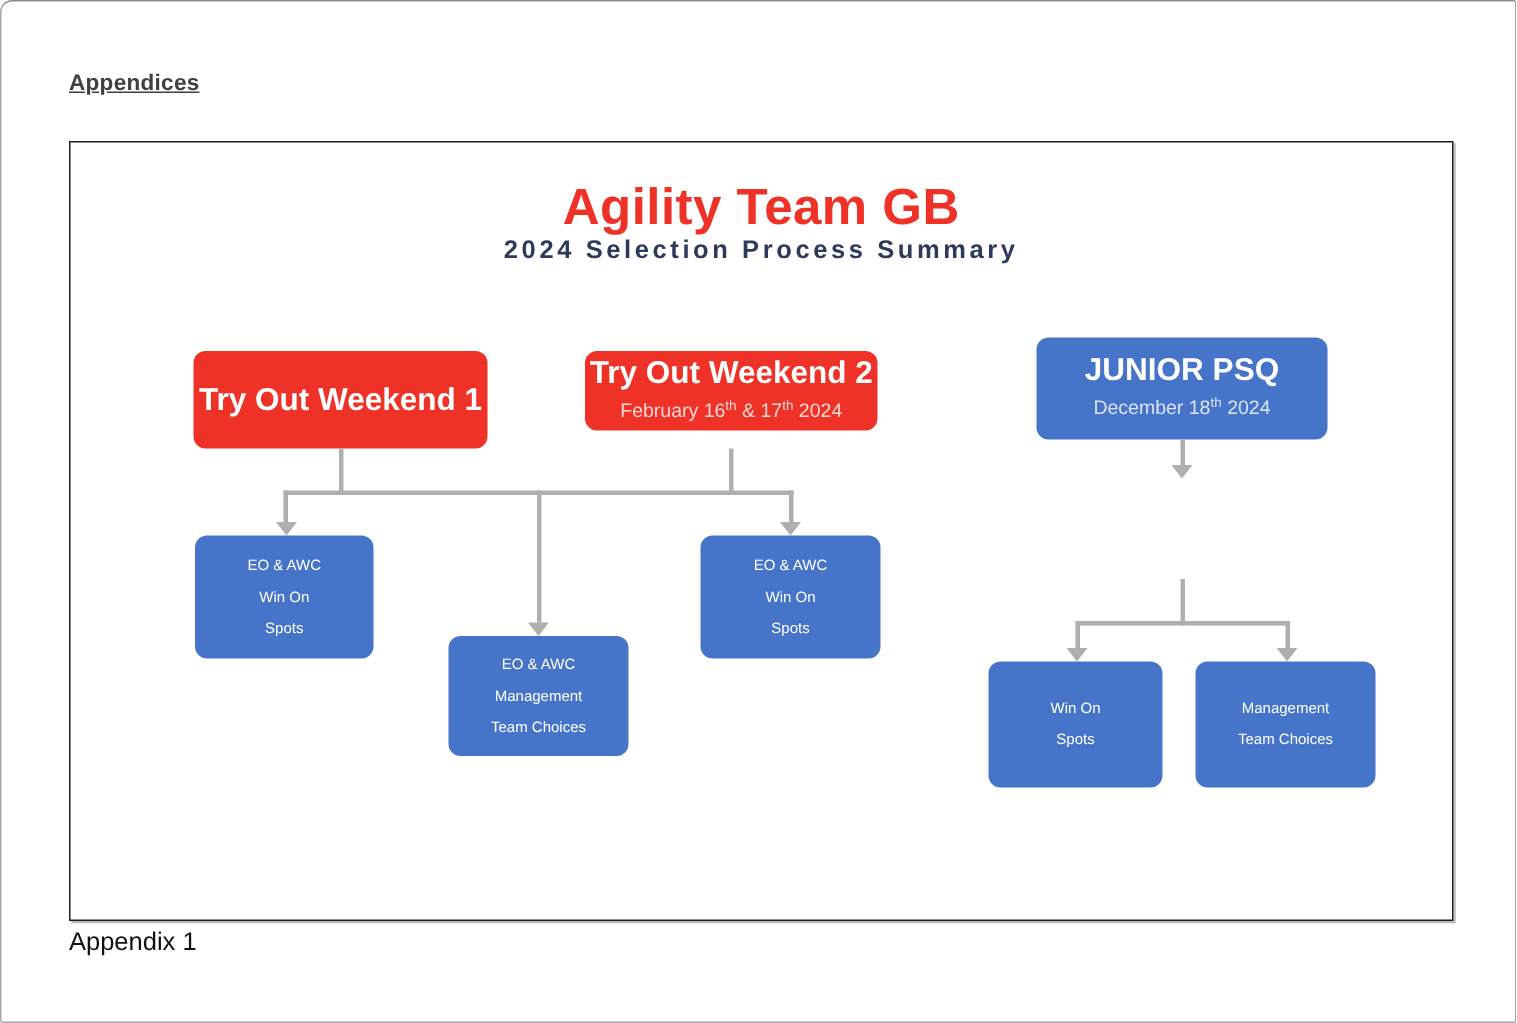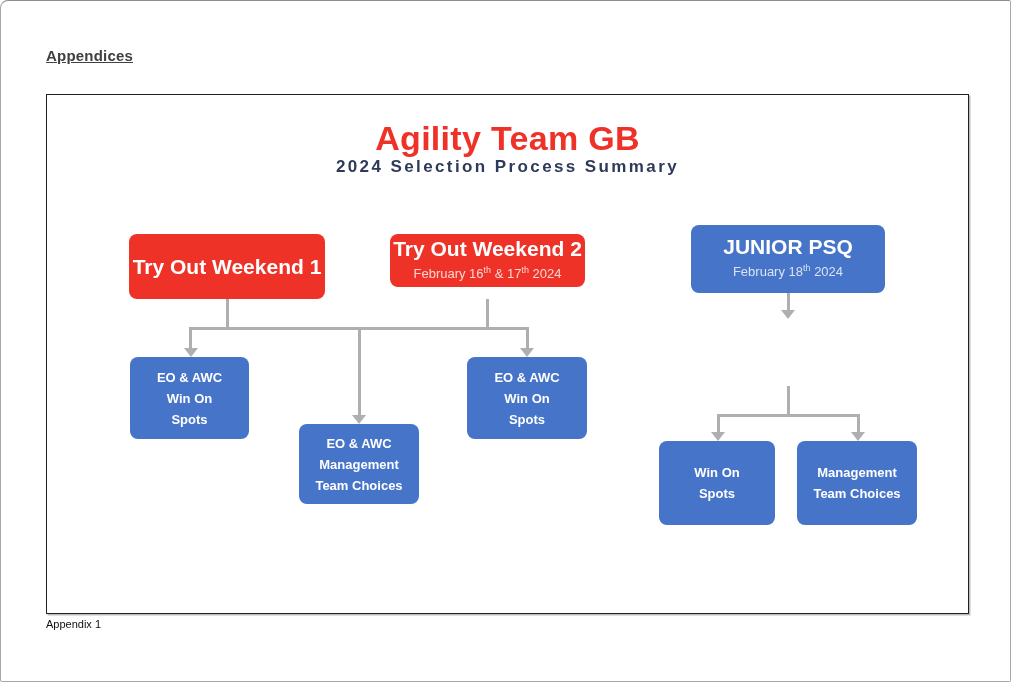--- a/index.html
+++ b/index.html
@@ -21,21 +21,21 @@
     overflow:hidden;
   }
   .doc-heading{
     position:absolute;left:45px;top:46px;
     font-size:15px;font-weight:bold;color:#404040;
     text-decoration:underline;
     letter-spacing:.2px;
   }
   .doc-caption{
     position:absolute;left:45px;top:617px;
-    font-size:11px;color:#111;
+    font-size:17px;color:#111;
   }
   .frame{
     position:absolute;left:45px;top:93px;width:923px;height:520px;
     background:#fff;
     border:1px solid #1f1f1f;
     box-shadow:1.5px 1.5px 0 #bdbdbd;
   }
   .dg-title{
     position:absolute;left:0;top:24px;width:100%;
     text-align:center;
@@ -52,21 +52,21 @@
     position:absolute;
     border-radius:8px;
     color:#fff;text-align:center;
     display:flex;flex-direction:column;justify-content:center;align-items:center;
   }
   .node.red{background:var(--red);}
   .node.blue{background:var(--blue);}
   .node-title{font-size:21px;font-weight:bold;line-height:20px;}
   .node-date{font-size:13px;color:rgba(255,255,255,.8);margin-top:3px;line-height:16px;}
   .node-date sup{font-size:9px;}
-  .leaf-lines{font-size:13px;font-weight:bold;line-height:21px;}
+  .leaf-lines{font-size:10px;font-weight:normal;line-height:21px;}
   .cline{position:absolute;background:var(--conn);}
   .arr{
     position:absolute;width:0;height:0;
     border-left:7px solid transparent;
     border-right:7px solid transparent;
     border-top:9px solid var(--conn);
   }
 </style>
 </head>
 <body>
@@ -84,21 +84,21 @@
       <div class="node-title">Try Out Weekend 1</div>
     </div>
 
     <div class="node red" style="left:343px;top:139px;width:195px;height:53px;">
       <div class="node-title">Try Out Weekend 2</div>
       <div class="node-date"><span>February 16</span><sup>th</sup><span> &amp; 17</span><sup>th</sup><span> 2024</span></div>
     </div>
 
     <div class="node blue" style="left:644px;top:130px;width:194px;height:68px;">
       <div class="node-title">JUNIOR PSQ</div>
-      <div class="node-date"><span>February 18</span><sup>th</sup><span> 2024</span></div>
+      <div class="node-date"><span>December 18</span><sup>th</sup><span> 2024</span></div>
     </div>
 
 
     <div class="cline" style="left:179px;top:204px;width:3px;height:31px;"></div>
     <div class="cline" style="left:439px;top:204px;width:3px;height:31px;"></div>
     <div class="cline" style="left:142px;top:232px;width:340px;height:3px;"></div>
     <div class="cline" style="left:142px;top:232px;width:3px;height:22px;"></div>
     <div class="arr" style="left:137px;top:253px;"></div>
     <div class="cline" style="left:311px;top:232px;width:3px;height:88px;"></div>
     <div class="arr" style="left:305px;top:320px;"></div>

